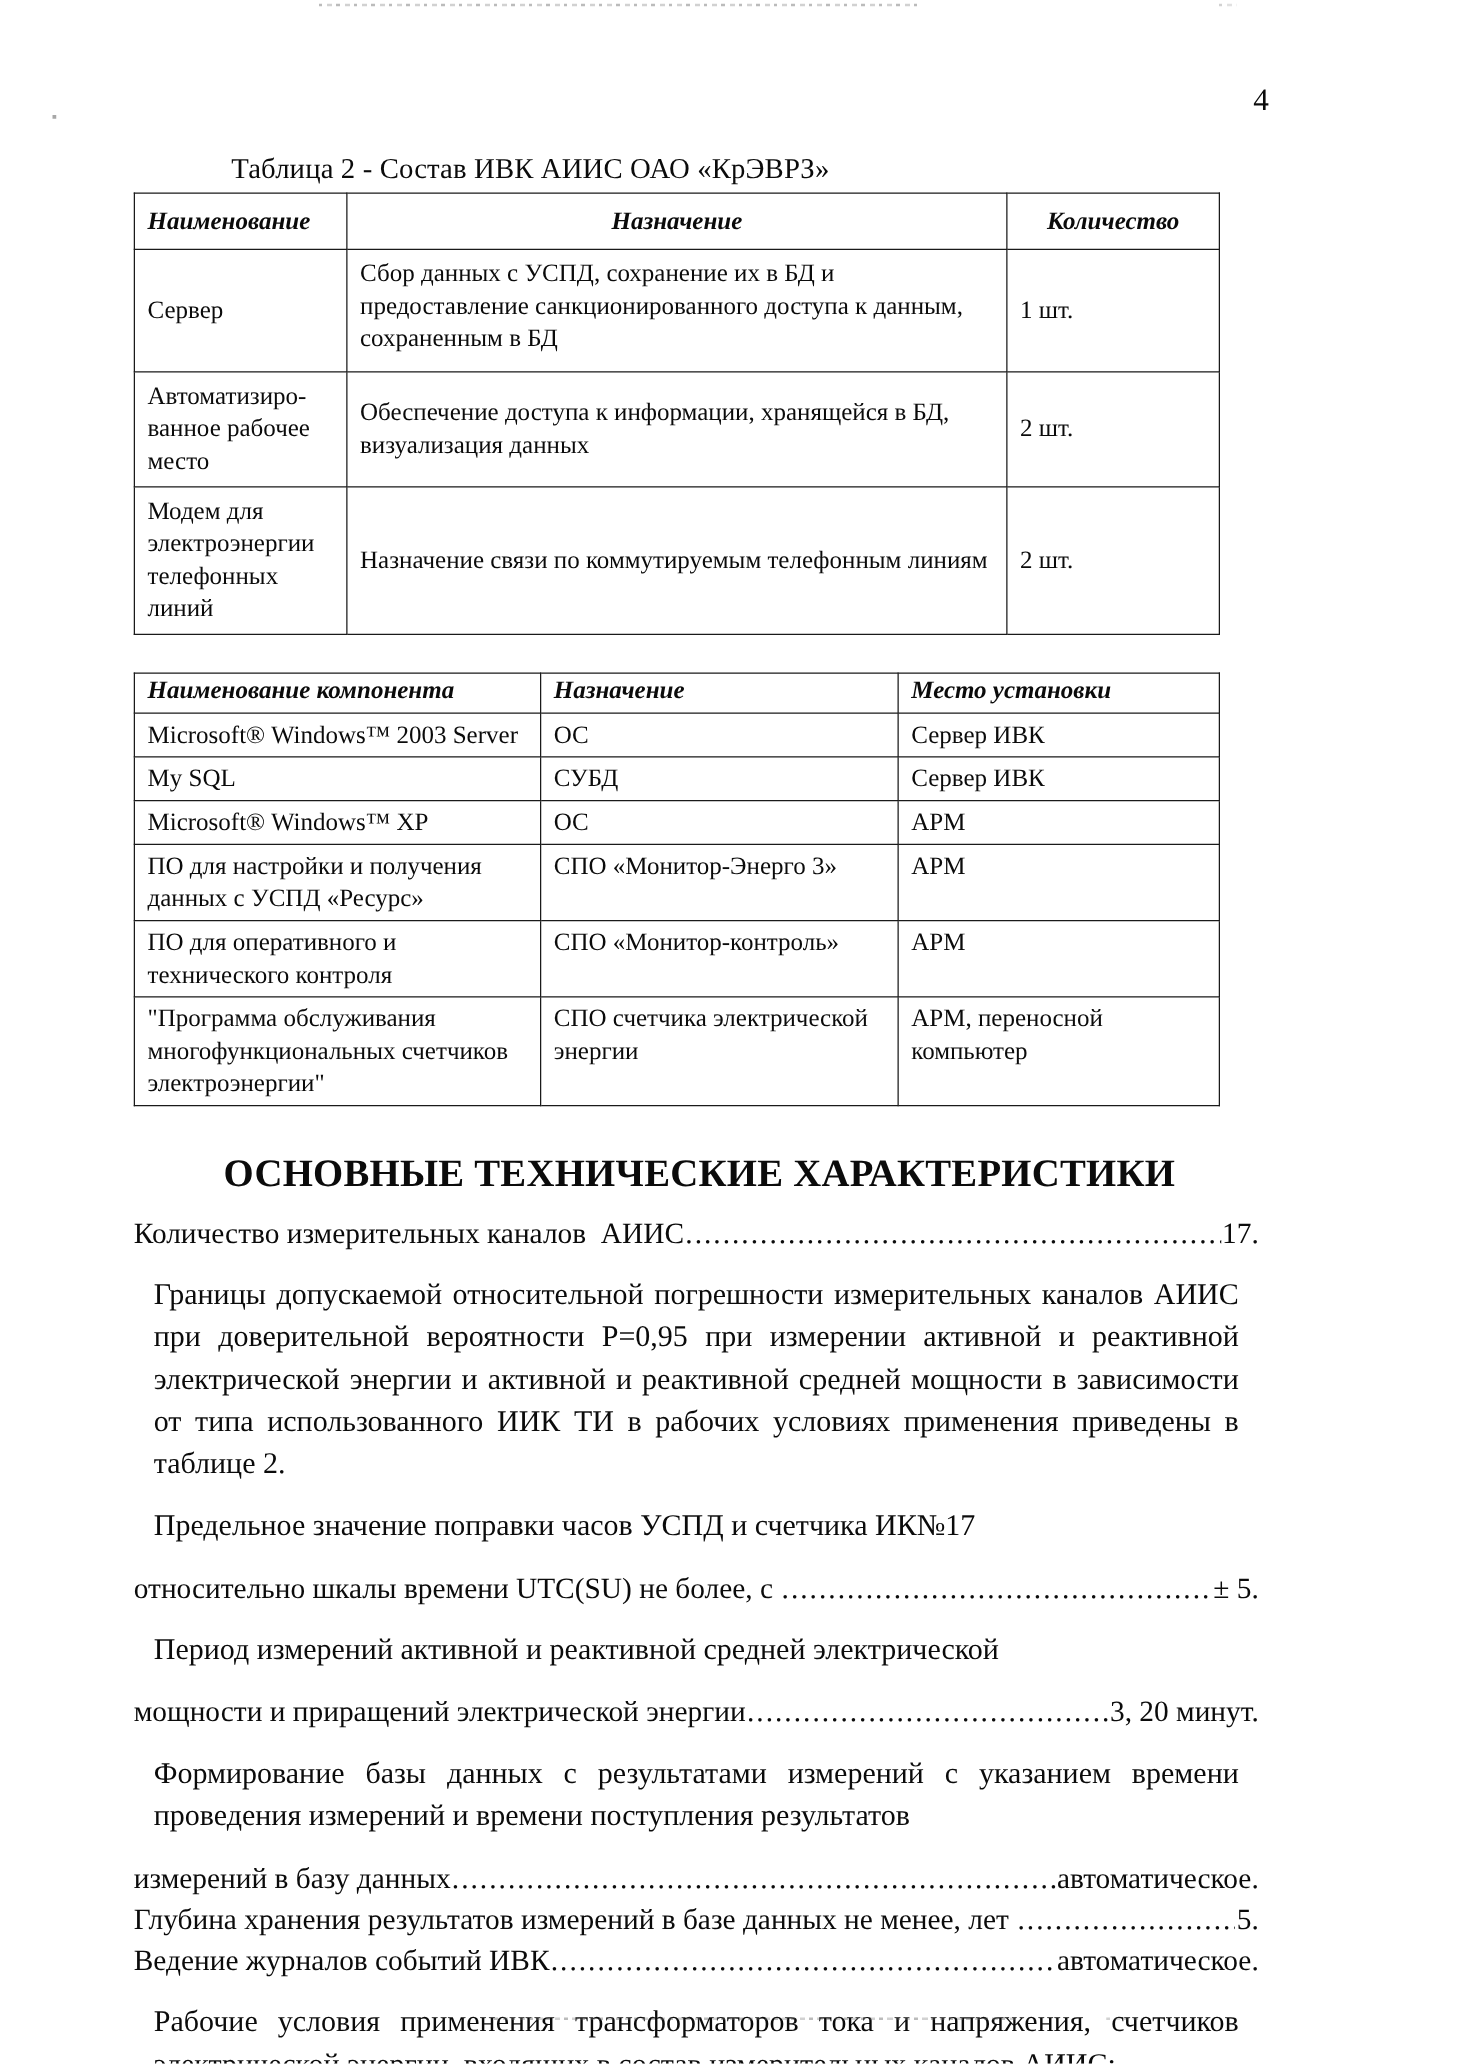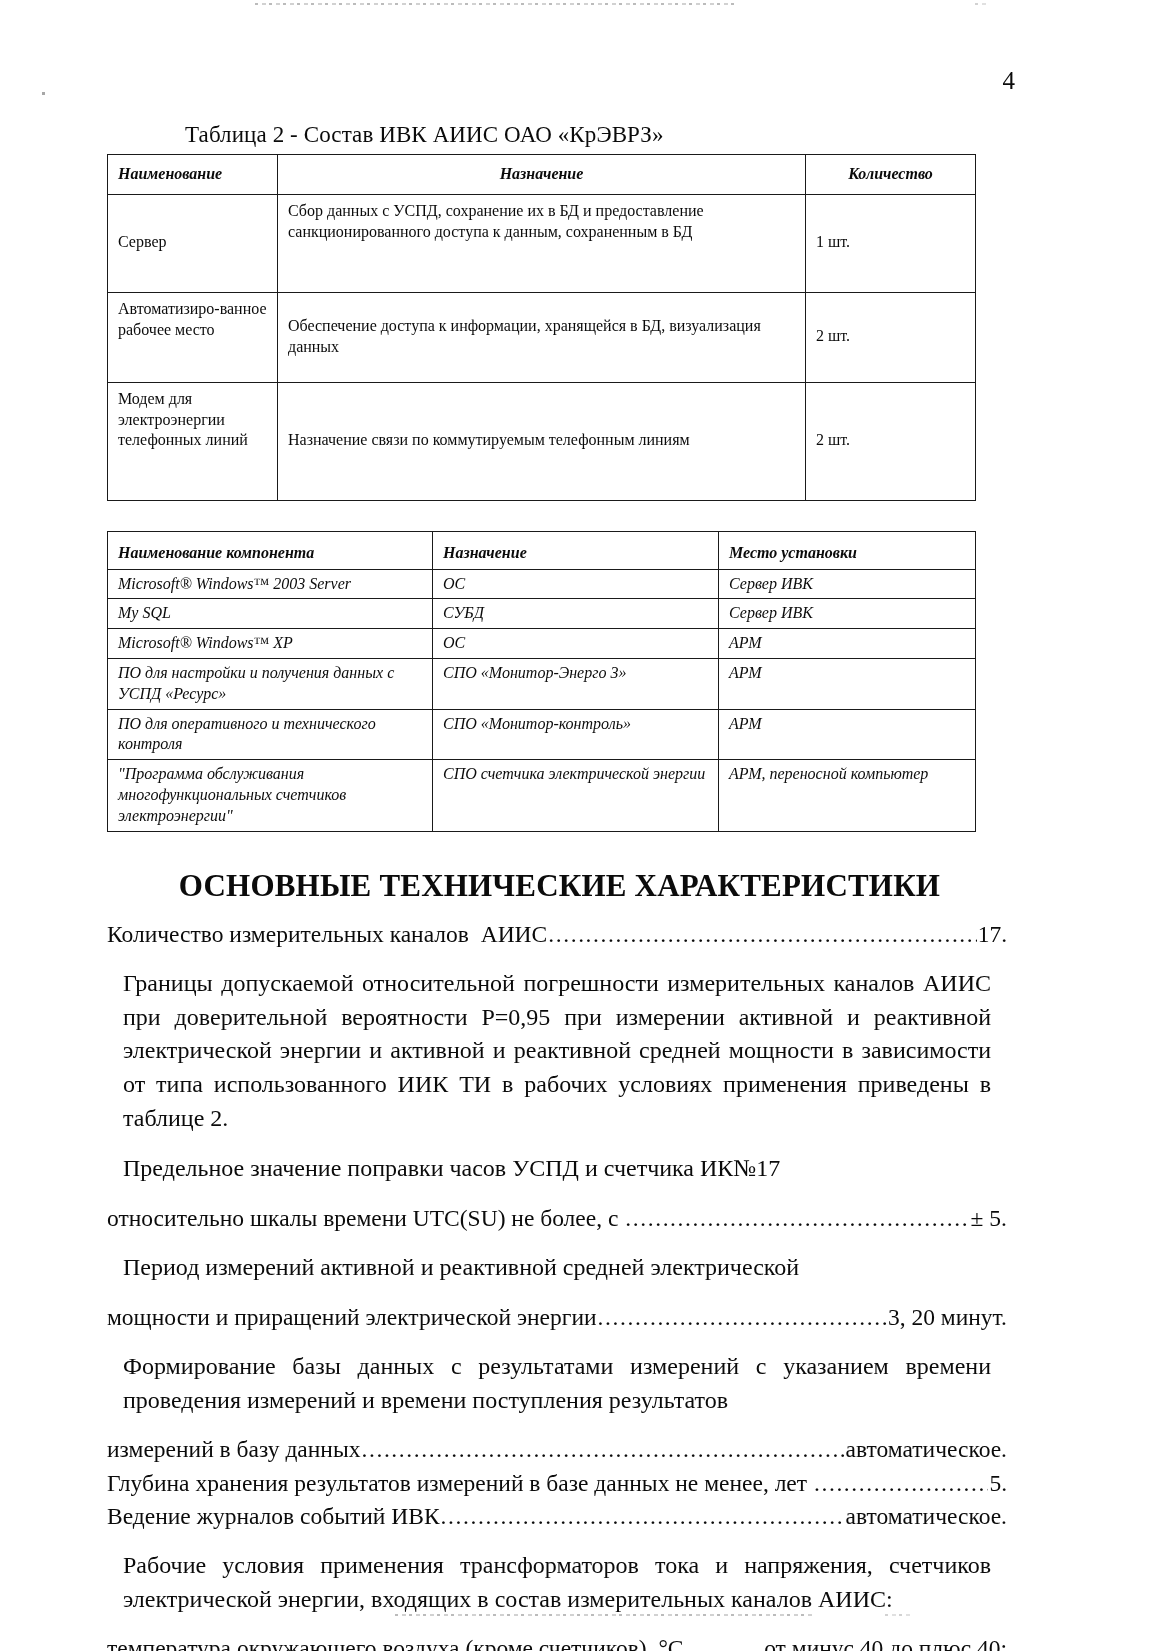--- a/index.html
+++ b/index.html
@@ -69,21 +69,21 @@
 
   table.doc-table {
     border-collapse: collapse;
     width: 868px;
     table-layout: fixed;
   }
   table.doc-table td, table.doc-table th {
     border: 1.6px solid #1a1a1a;
     padding: 6px 10px 7px 10px;
     vertical-align: top;
-    font-size: 16px;
+    font-size: 20px;
     line-height: 1.30;
     text-align: left;
     font-weight: normal;
   }
   table.doc-table th {
     font-style: italic;
     font-weight: bold;
     text-align: center;
     padding-top: 9px;
     padding-bottom: 9px;
@@ -97,22 +97,22 @@
   #table2 td.mid { vertical-align: middle; }
   #table2 td.qty { vertical-align: middle; }
   #table2 tr.r1 td { height: 84px; }
   #table2 tr.r2 td { height: 76px; }
   #table2 tr.r3 td { height: 104px; }
 
   
   #table3 col.c1 { width: 325px; }
   #table3 col.c2 { width: 286px; }
   #table3 col.c3 { width: 257px; }
-  #table3 td { padding-top: 4px; padding-bottom: 4px; font-style: italic; }
-  #table3 th { padding-top: 11px; padding-bottom: 5px; }
+  #table3 td { padding-top: 4px; padding-bottom: 4px; }
+  #table3 th { padding-top: 0; padding-bottom: 5px; }
 
   .spacer-tables { height: 30px; }
 
   h1.section-title {
     text-align: center;
     font-size: 31px;
     font-weight: bold;
     letter-spacing: 0.2px;
     margin: 36px 0 14px 0;
   }

